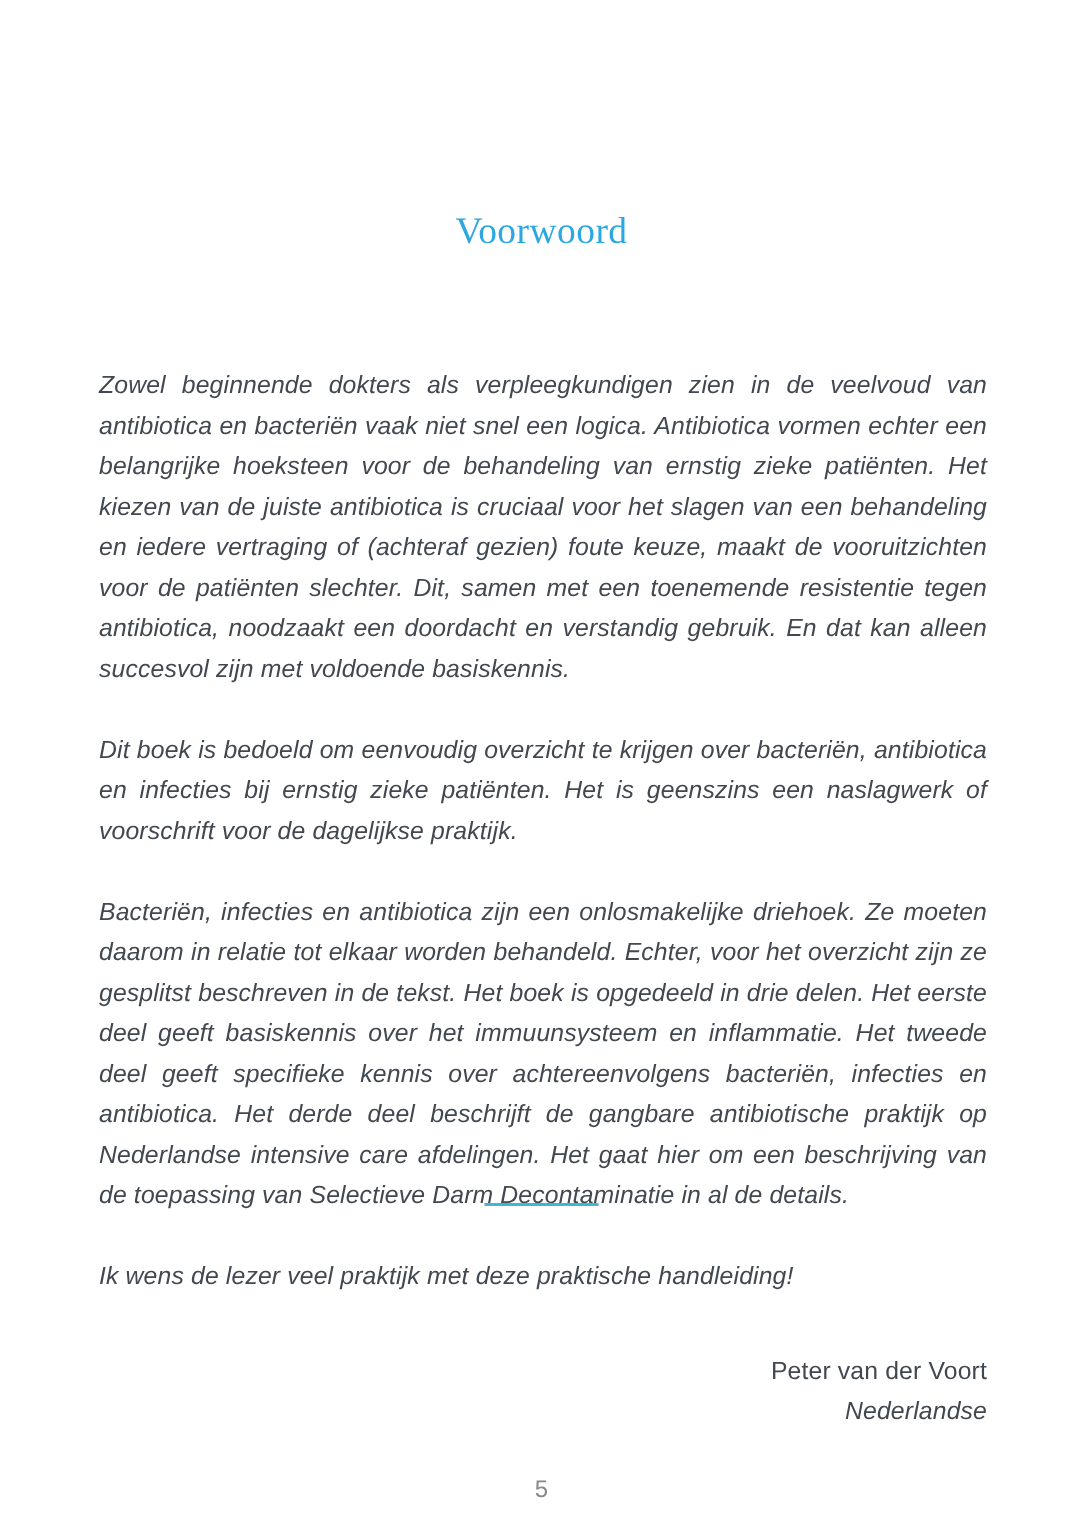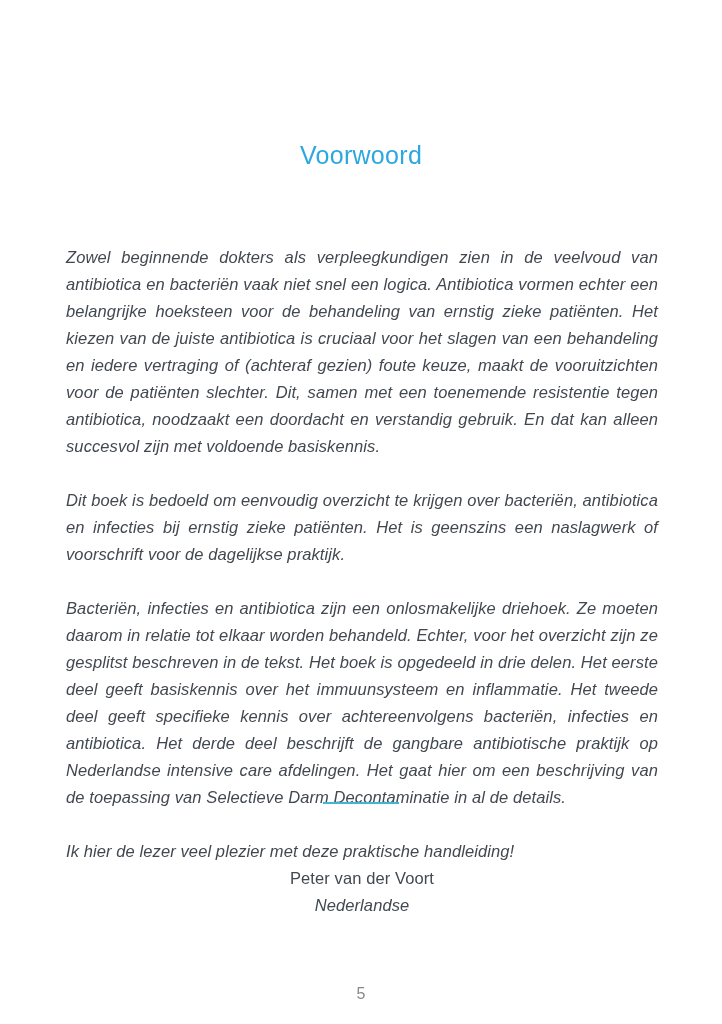--- a/index.html
+++ b/index.html
@@ -16,35 +16,36 @@
     .page-title {
       position: absolute;
       top: 141px;
       left: 0;
       right: 0;
       text-align: center;
       font-size: 25px;
       font-weight: 500;
       letter-spacing: 0.3px;
       color: var(--color-title, #2BA8E0);
+      font-family: Liberation Serif, serif;
     }
     .content {
       position: absolute;
       top: 244px;
       left: 66px;
       width: 592px;
       color: var(--color-body_text, #424850);
       font-size: 16.5px;
       line-height: 27px;
       text-align: justify;
       letter-spacing: 0.1px;
     }
     .content p { margin: 0 0 27px 0; font-style: italic; }
     .content p:last-of-type { margin-bottom: 0; }
-    .signature { text-align: center; }
+    .signature { margin-top: 36px; text-align: right; }
     .signature-name { display: block; }
     .signature-role { display: block; font-style: italic; }
     .divider-line {
       position: absolute;
       top: 802px;
       left: 50%;
       transform: translateX(-50%);
       width: 76px;
       height: 2px;
       background: var(--color-divider, #41B6D3);
@@ -63,21 +64,21 @@
 <body>
 
 <div class="page">
 
   <h1 class="page-title">Voorwoord</h1>
 
   <div class="content">
     <p>Zowel beginnende dokters als verpleegkundigen zien in de veelvoud van antibiotica en bacteriën vaak niet snel een logica. Antibiotica vormen echter een belangrijke hoeksteen voor de behandeling van ernstig zieke patiënten. Het kiezen van de juiste antibiotica is cruciaal voor het slagen van een behandeling en iedere vertraging of (achteraf gezien) foute keuze, maakt de vooruitzichten voor de patiënten slechter. Dit, samen met een toenemende resistentie tegen antibiotica, noodzaakt een doordacht en verstandig gebruik. En dat kan alleen succesvol zijn met voldoende basiskennis.</p>
     <p>Dit boek is bedoeld om eenvoudig overzicht te krijgen over bacteriën, antibiotica en infecties bij ernstig zieke patiënten. Het is geenszins een naslagwerk of voorschrift voor de dagelijkse praktijk.</p>
     <p>Bacteriën, infecties en antibiotica zijn een onlosmakelijke driehoek. Ze moeten daarom in relatie tot elkaar worden behandeld. Echter, voor het overzicht zijn ze gesplitst beschreven in de tekst. Het boek is opgedeeld in drie delen. Het eerste deel geeft basiskennis over het immuunsysteem en inflammatie. Het tweede deel geeft specifieke kennis over achtereenvolgens bacteriën, infecties en antibiotica. Het derde deel beschrijft de gangbare antibiotische praktijk op Nederlandse intensive care afdelingen. Het gaat hier om een beschrijving van de toepassing van Selectieve Darm Decontaminatie in al de details.</p>
-    <p>Ik hier de lezer veel plezier met deze praktische handleiding!</p>
+    <p>Ik wens de lezer veel praktijk met deze praktische handleiding!</p>
 
     <div class="signature">
       <span class="signature-name">Peter van der Voort</span>
       <span class="signature-role">Nederlandse</span>
     </div>
   </div>
 
   <div class="divider-line"></div>
 
   <div class="page-number">5</div>

